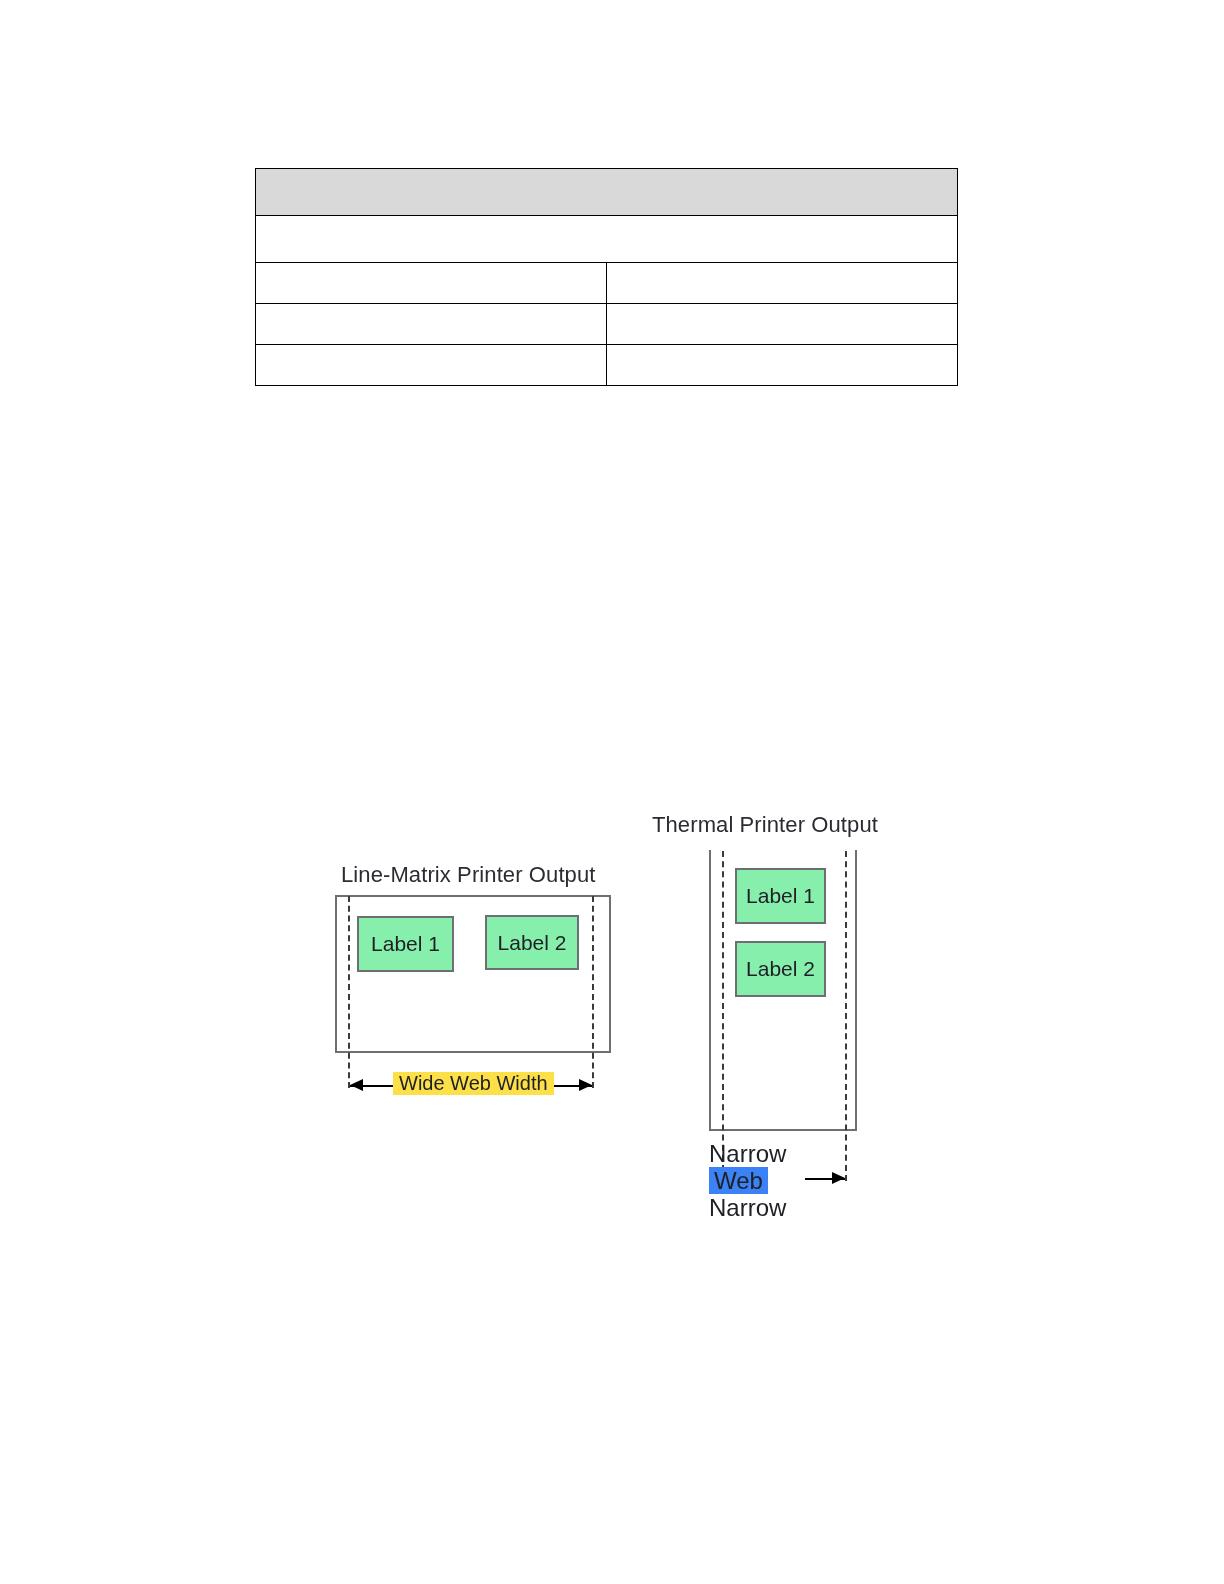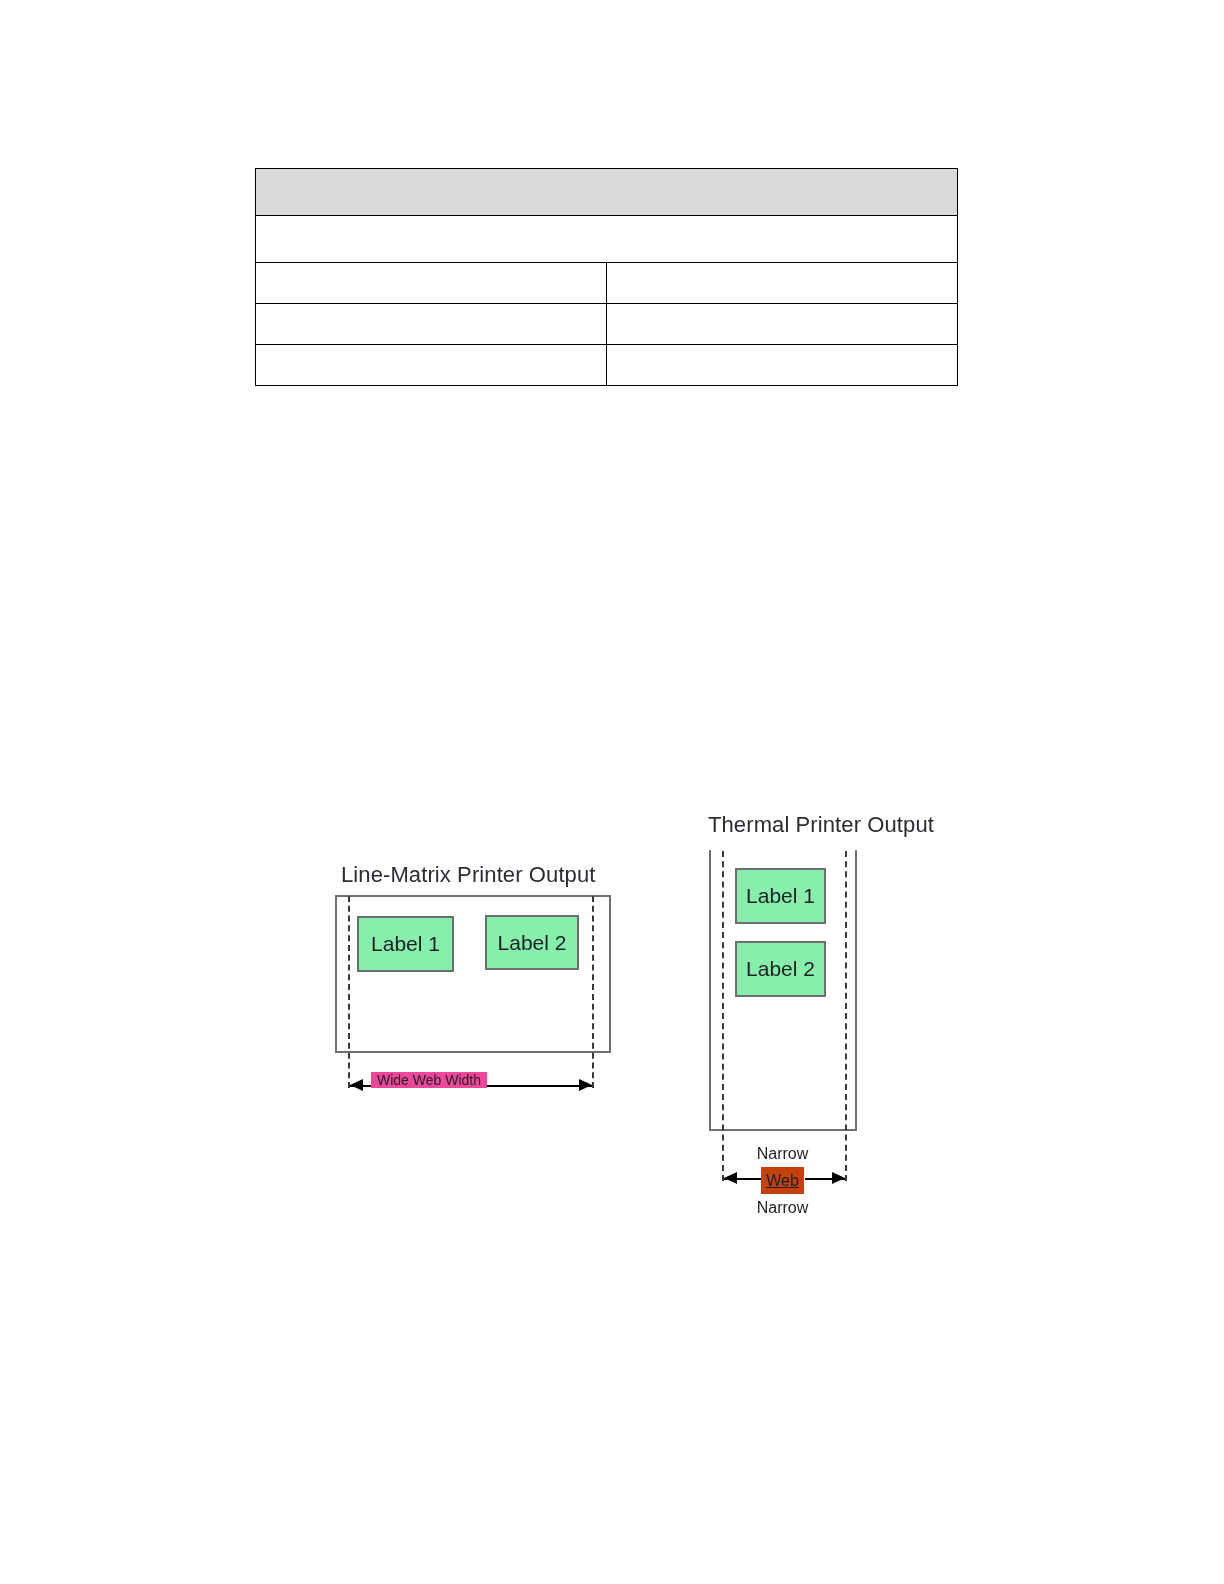--- a/index.html
+++ b/index.html
@@ -62,21 +62,21 @@
     font-size: 22px;
     color: #2b2b33;
     white-space: nowrap;
     letter-spacing: 0.1px;
   }
   #caption-linematrix {
     left: 341px;
     top: 862px;
   }
   #caption-thermal {
-    left: 708px;
+    left: 652px;
     top: 812px;
   }
 
   
   .web-rect {
     position: absolute;
     border: 2.2px solid #6e6e74;
     background: #ffffff;
     box-sizing: border-box;
   }
@@ -159,25 +159,25 @@
     border-top: 6px solid transparent;
     border-bottom: 6px solid transparent;
   }
   .arrow-left  { border-right: 13px solid #000000; }
   .arrow-right { border-left: 13px solid #000000; }
   #dim-wide-arrow-l { left: 350px; top: 1079px; }
   #dim-wide-arrow-r { left: 579px; top: 1079px; }
 
   #dim-wide-text {
     position: absolute;
-    left: 371px;
+    left: 393px;
     top: 1072px;
-    background: #ec4899;
+    background: #fde047;
     padding: 0 6px;
-    font-size: 14px;
+    font-size: 20px;
     color: #1f1f26;
     white-space: nowrap;
   }
 
   
   #dim-narrow-line-l {
     left: 724px;
     top: 1178px;
     width: 40px;
   }
@@ -187,35 +187,34 @@
     width: 40px;
   }
   #dim-narrow-arrow-l { left: 724px; top: 1172px; }
   #dim-narrow-arrow-r { left: 832px; top: 1172px; }
 
   .dim-stack {
     position: absolute;
     left: 709px;
     top: 1140px;
     width: 147px;
-    text-align: center;
-    font-size: 16px;
+    text-align: left;
+    font-size: 24px;
     color: #1f1f26;
     line-height: 27px;
   }
   .dim-stack span {
     display: block;
   }
   .dim-stack .mid {
-    background: #c2410c;
+    background: #3b82f6;
     padding: 0 5px;
     display: inline-block;
     position: relative;
     z-index: 2;
-    text-decoration: underline;
   }
 </style>
 </head>
 <body>
 
 <div id="page">
 
   <table class="spec-table">
     <tbody>
       <tr class="row-header">

